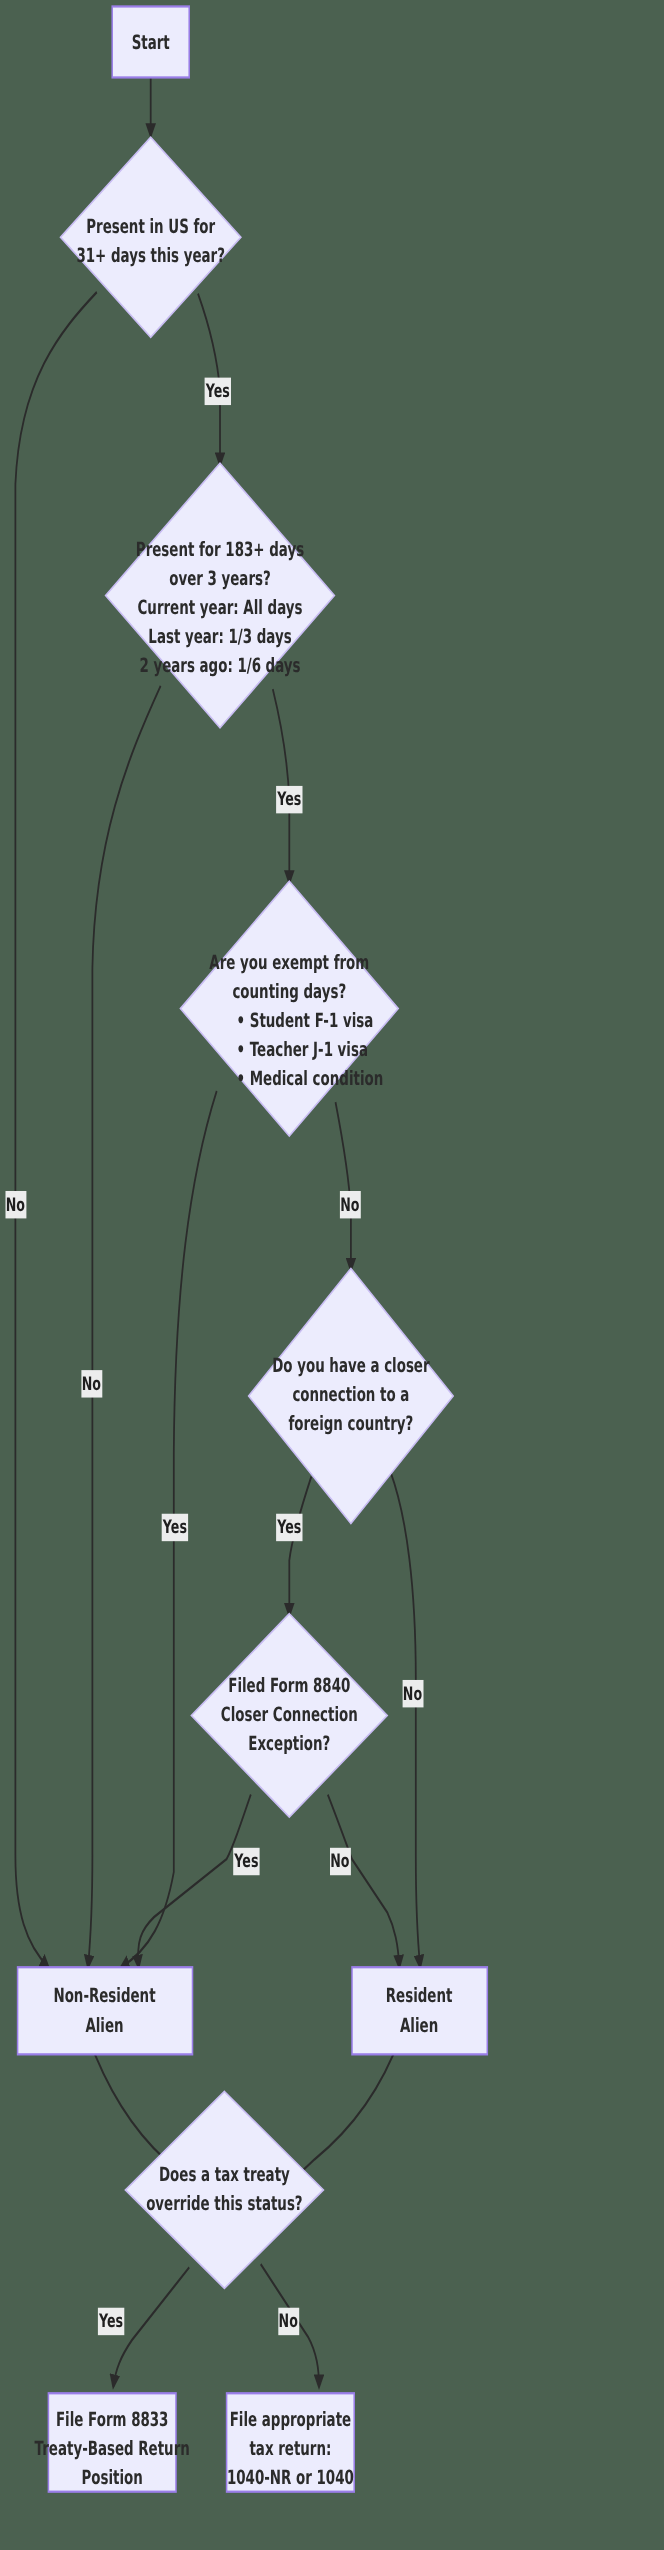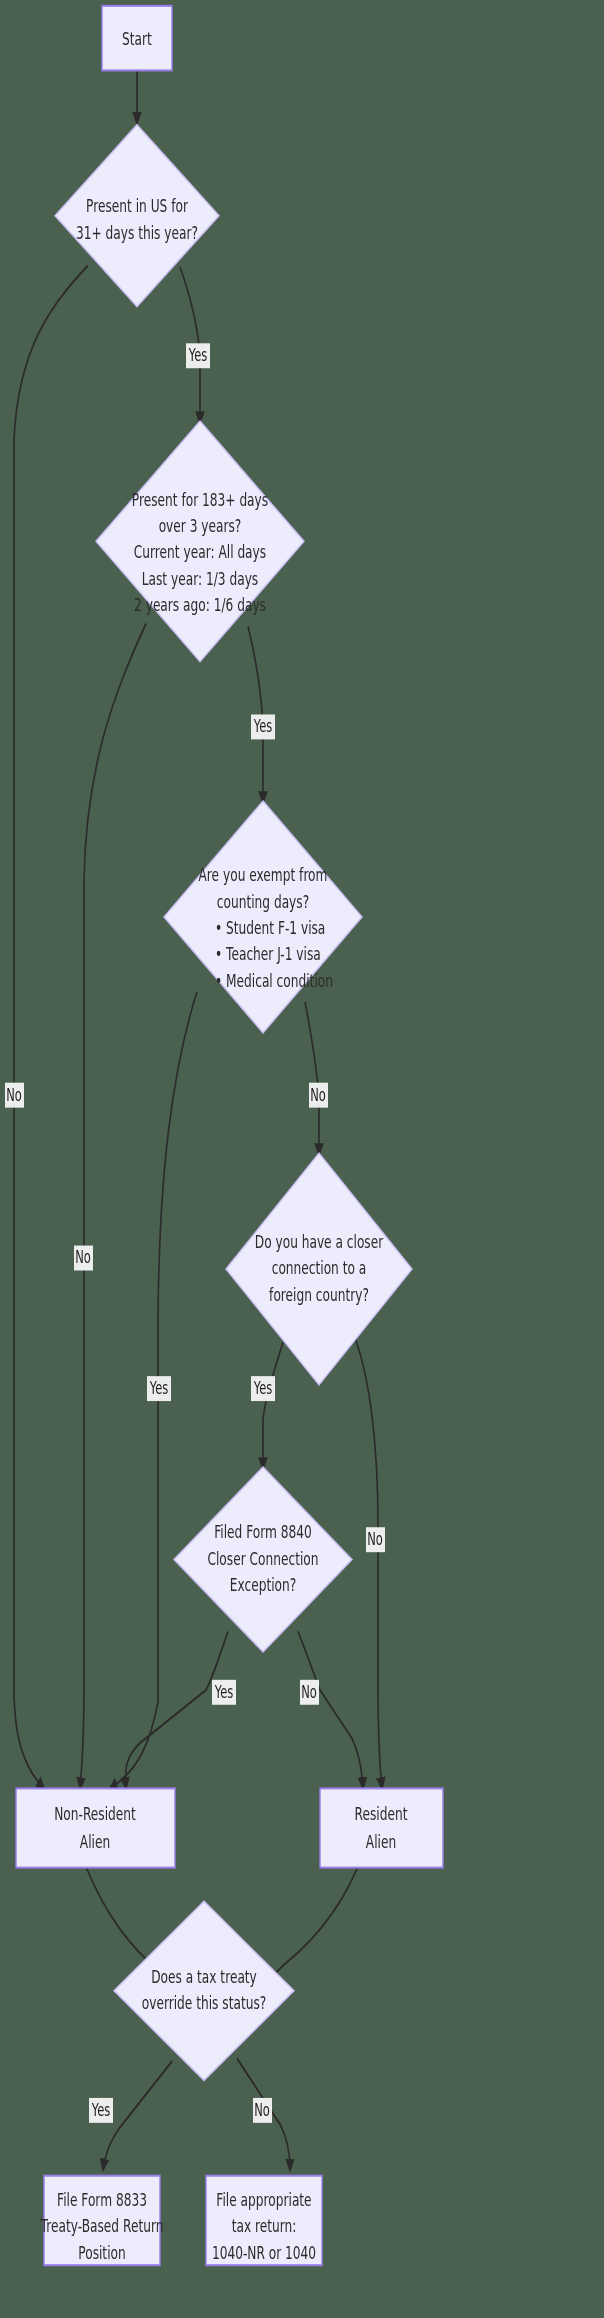--- a/index.html
+++ b/index.html
@@ -10,20 +10,21 @@
   body {
     width: 604px;
     height: 2318px;
     font-family: "DejaVu Sans", "Liberation Sans", sans-serif;
     overflow: hidden;
   }
   #flow-root {
     position: relative;
     width: 604px;
     height: 2318px;
+    font-weight: bold;
   }
   svg#flow-svg {
     display: block;
     width: 604px;
     height: 2318px;
   }
   .node-shape {
     fill: #ececfd;
     stroke: #9a7ee8;
     stroke-width: 1.4;

